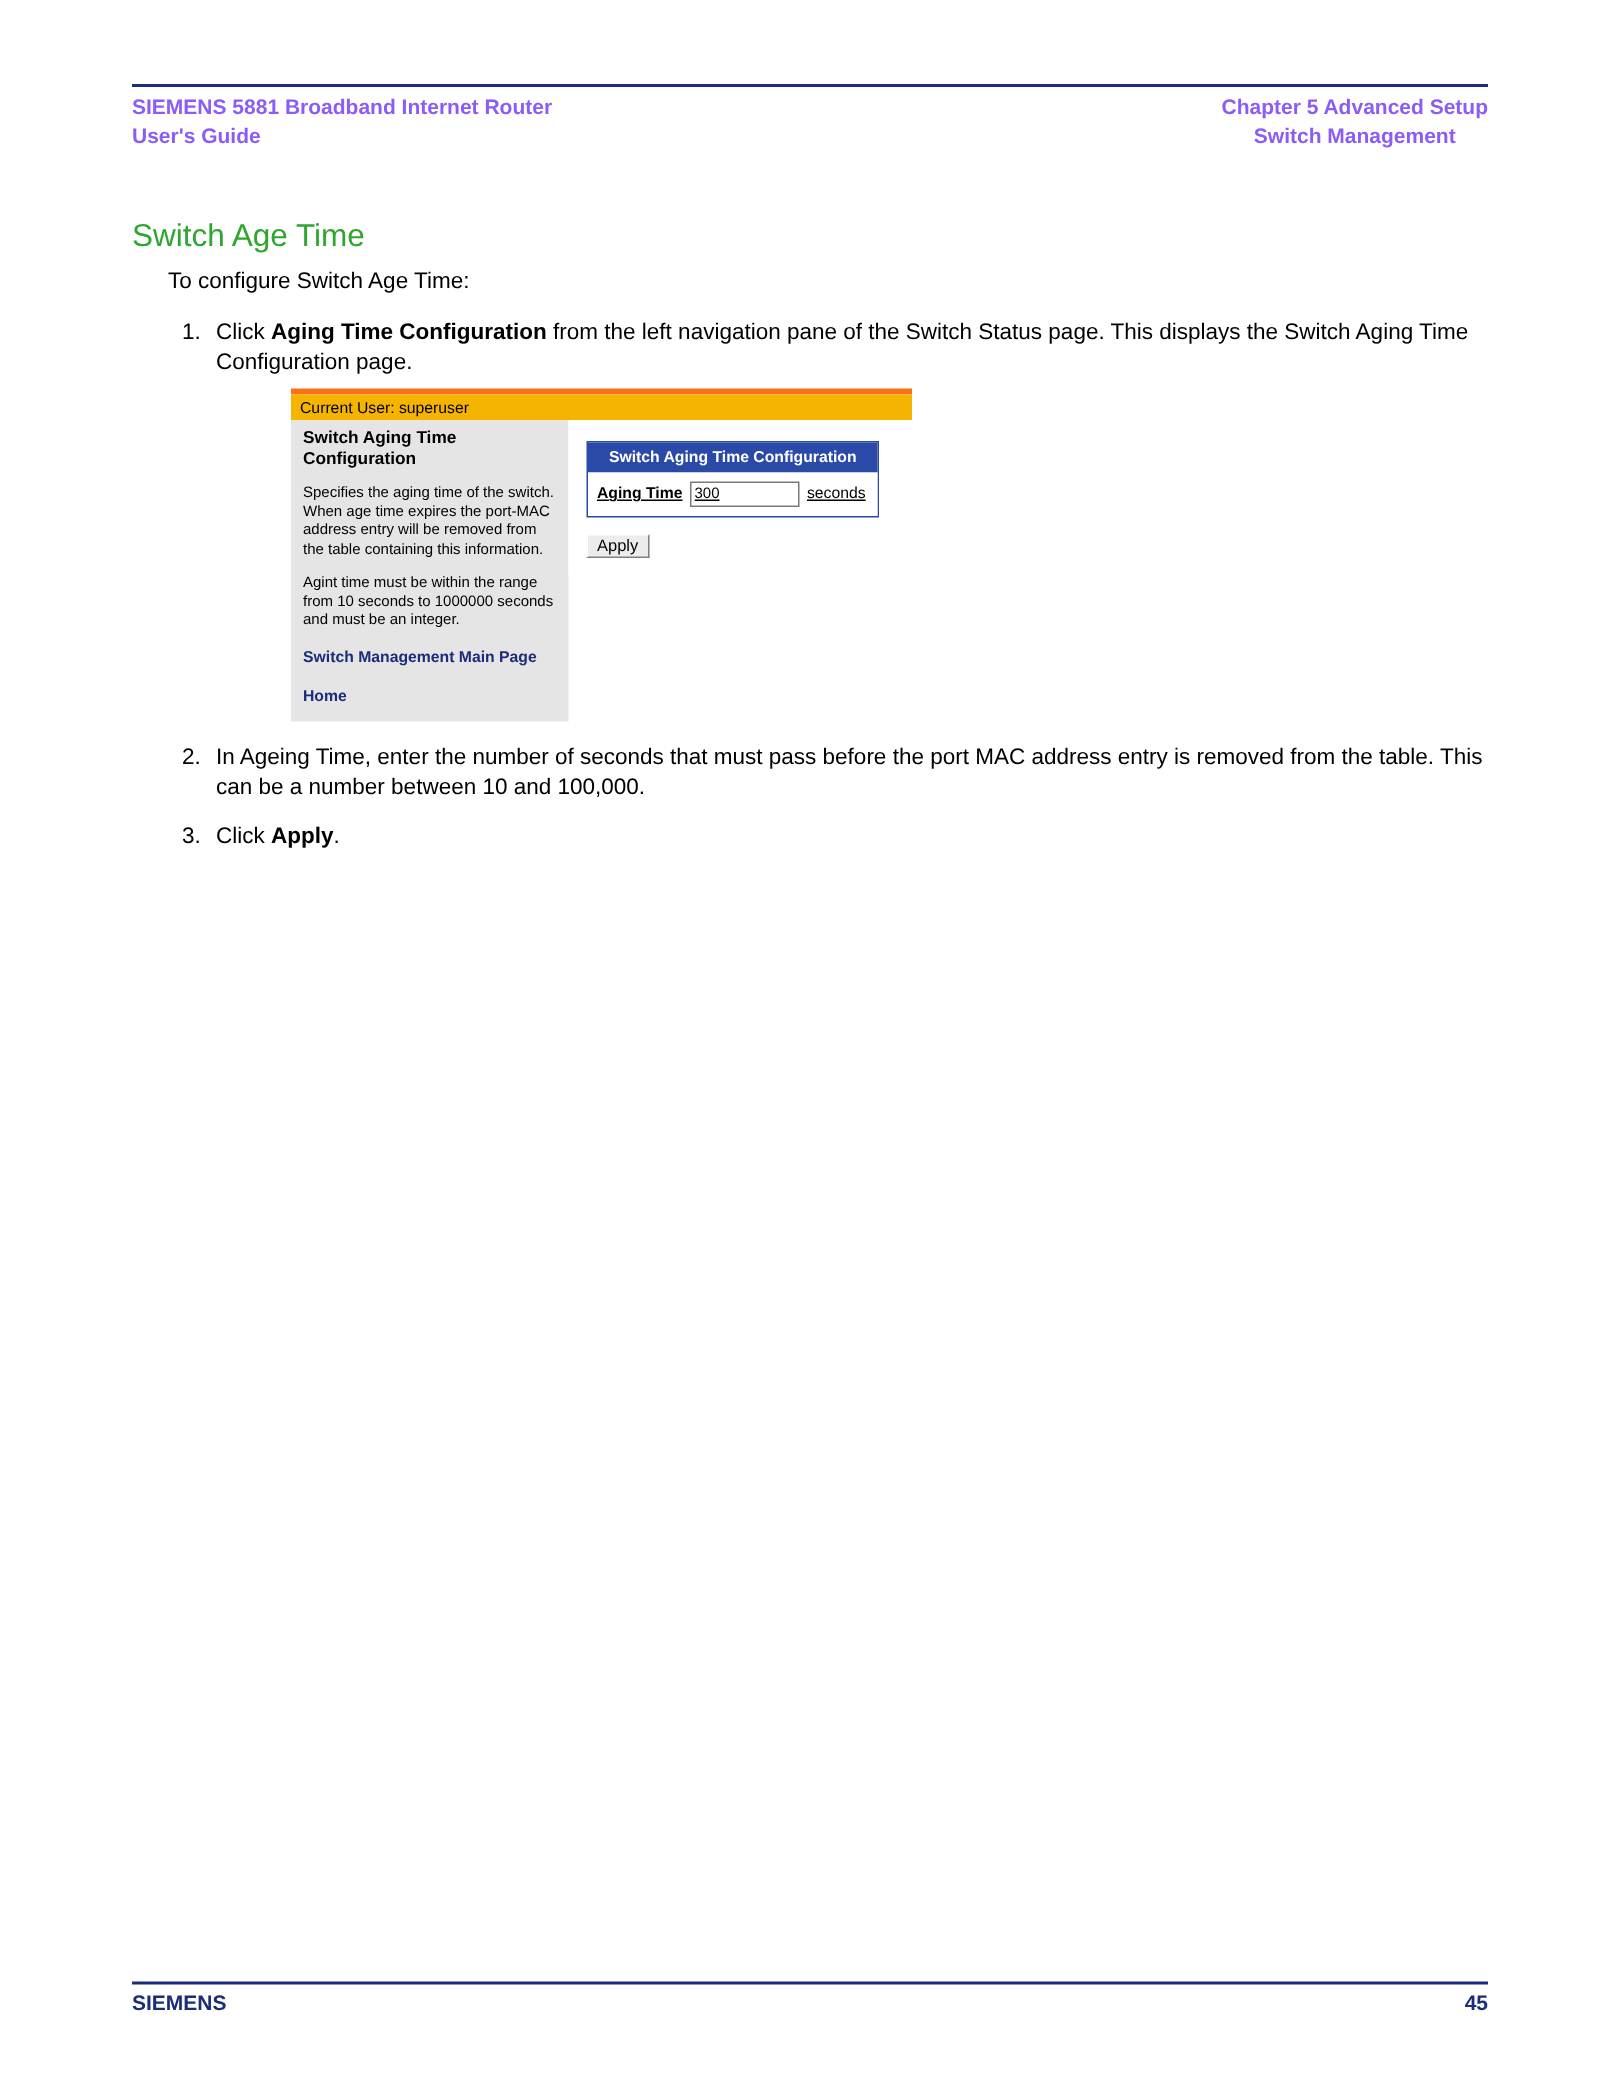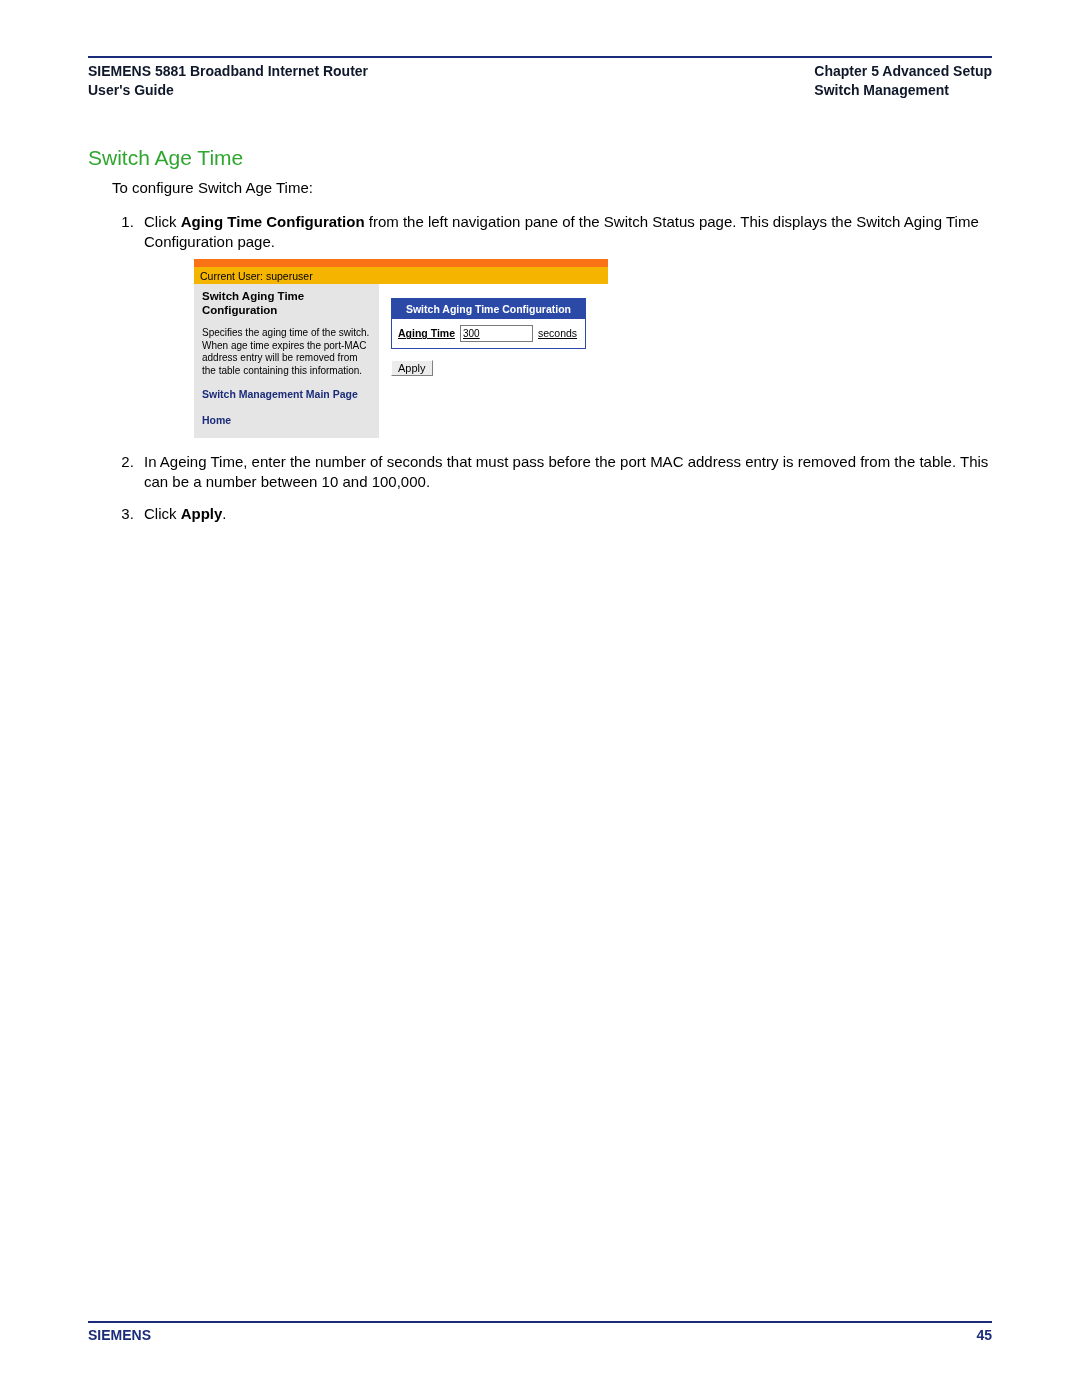--- a/index.html
+++ b/index.html
@@ -18,25 +18,25 @@
   .hr-top {
     border: none;
     border-top: 2px solid #1a2c7a;
     margin: 0 0 4px 0;
   }
   .header-row {
     display: flex;
     justify-content: space-between;
     font-size: 14px;
     font-weight: bold;
-    color: #0f172a;
+    color: #8b5cf6;
     line-height: 1.35;
   }
   .header-left { text-align: left; }
-  .header-right { text-align: left; }
+  .header-right { text-align: center; }
   .section-title {
     color: #2fa62f;
     font-size: 21px;
     font-weight: normal;
     margin: 46px 0 8px 0;
   }
   .body-text {
     font-size: 15px;
     color: #000;
     line-height: 1.35;
@@ -52,21 +52,21 @@
     font-size: 15px;
     color: #000;
     line-height: 1.35;
     margin-bottom: 12px;
     padding-left: 6px;
   }
   
   .embed-wrap {
     margin: 6px 0 14px 50px;
     width: 414px;
-    border-top: 8px solid #f97316;
+    border-top: 4px solid #f97316;
   }
   .gold-bar {
     background: #f5b400;
     color: #000;
     font-size: 10.5px;
     padding: 2px 6px 1px 6px;
     font-family: Arial, sans-serif;
   }
   .embed-body {
     display: flex;
@@ -191,20 +191,21 @@
     <li>
       <span>Click </span><b>Aging Time Configuration</b><span> from the left navigation pane of the Switch Status page. This displays the Switch Aging Time Configuration page.</span>
 
       
       <div class="embed-wrap">
         <div class="gold-bar">Current User: superuser</div>
         <div class="embed-body">
           <div class="e-left">
             <div class="e-left-title">Switch Aging Time Configuration</div>
             <div class="e-left-text">Specifies the aging time of the switch. When age time expires the port-MAC address entry will be removed from the table containing this information.</div>
+            <div class="e-left-text">Agint time must be within the range from 10 seconds to 1000000 seconds and must be an integer.</div>
             <a class="e-link">Switch Management Main Page</a>
             <a class="e-link" style="margin-bottom:0">Home</a>
           </div>
           <div class="e-right">
             <div class="panel">
               <div class="panel-head">Switch Aging Time Configuration</div>
               <div class="panel-body">
                 <span class="lbl">Aging Time</span>
                 <input type="text" value="300" style="">
                 <span>seconds</span>

